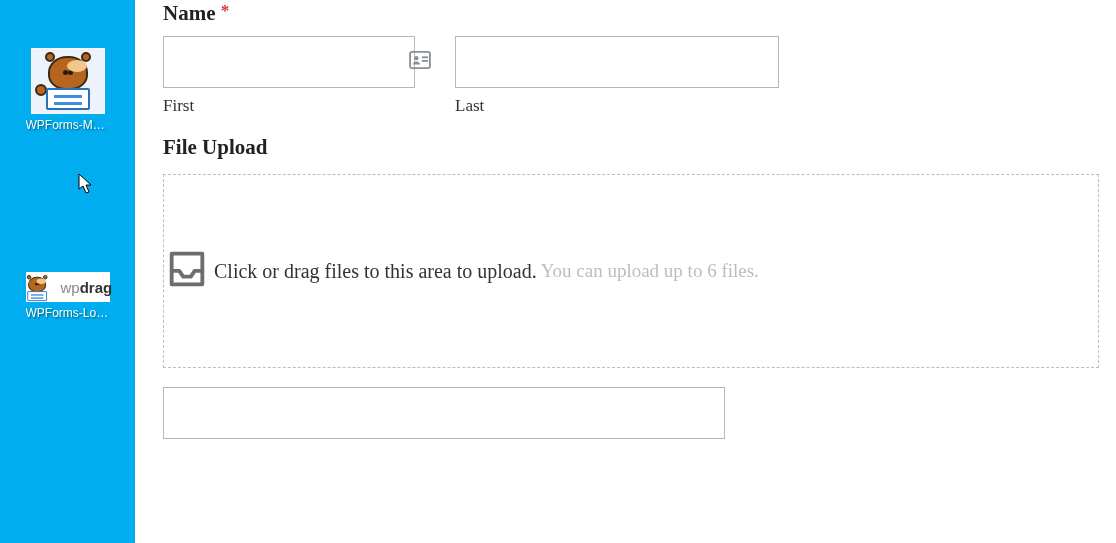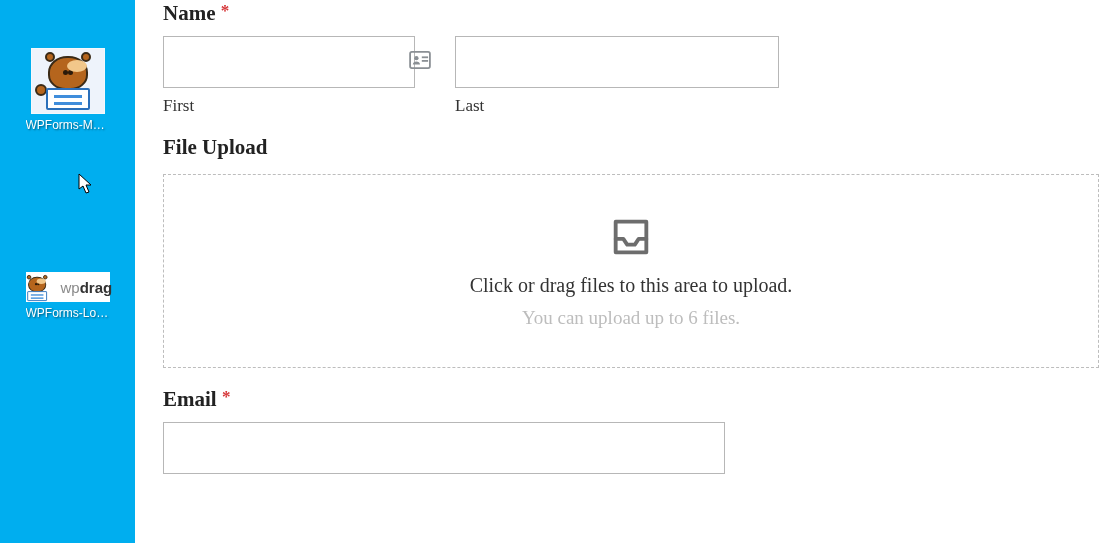--- a/index.html
+++ b/index.html
@@ -47,21 +47,21 @@
     
     .text-input { height: 52px; border: 1px solid #b7b7b7; background: #fff; font-size: 16px; padding: 0 10px; font-family: inherit; outline: none; }
     .text-input.with-icon { padding-right: 40px; }
     .input-wrap { position: relative; }
     .input-icon { position: absolute; right: 10px; top: 50%; transform: translateY(-50%); color: #8a8f94; }
     
     .sublabel { font-size: 17px; color: #333; margin-top: 8px; }
     
     .section { margin-top: 19px; }
     
-    .dropzone { margin-top: 14px; border: 1px dashed #bdbdbd; width: 936px; height: 194px; display: flex; flex-direction: column; align-items: center; justify-content: center; gap: 10px; cursor: pointer; }
+    .dropzone { margin-top: 14px; border: 1px dashed #bdbdbd; width: 936px; height: 194px; display: flex; flex-direction: row; align-items: center; justify-content: flex-start; gap: 4px; cursor: pointer; }
     .dropzone .dz-icon { color: #6d6d6d; }
     .dropzone .dz-text { font-size: 20px; color: #333; }
     .dropzone .dz-hint { font-size: 19px; color: #bdbdbd; }
     
     .email-input { width: 562px; }
   </style>
 </head>
 <body>
 
 <div class="desktop-strip">
@@ -141,19 +141,16 @@
             <path d="M4 4h16v16H4z"></path>
             <path d="M4 13h4l2 3h4l2-3h4"></path>
           </svg>
       </span>
       <div class="dz-text">Click or drag files to this area to upload.</div>
       <div class="dz-hint">You can upload up to 6 files.</div>
     </div>
   </div>
 
   <div class="section">
-    <div class="field-label">
-      <span>Email</span> <span class="asterisk">*</span>
-    </div>
     <input type="text" class="text-input email-input" value="" style="">
   </div>
 
 </div>
 
 </body></html>

